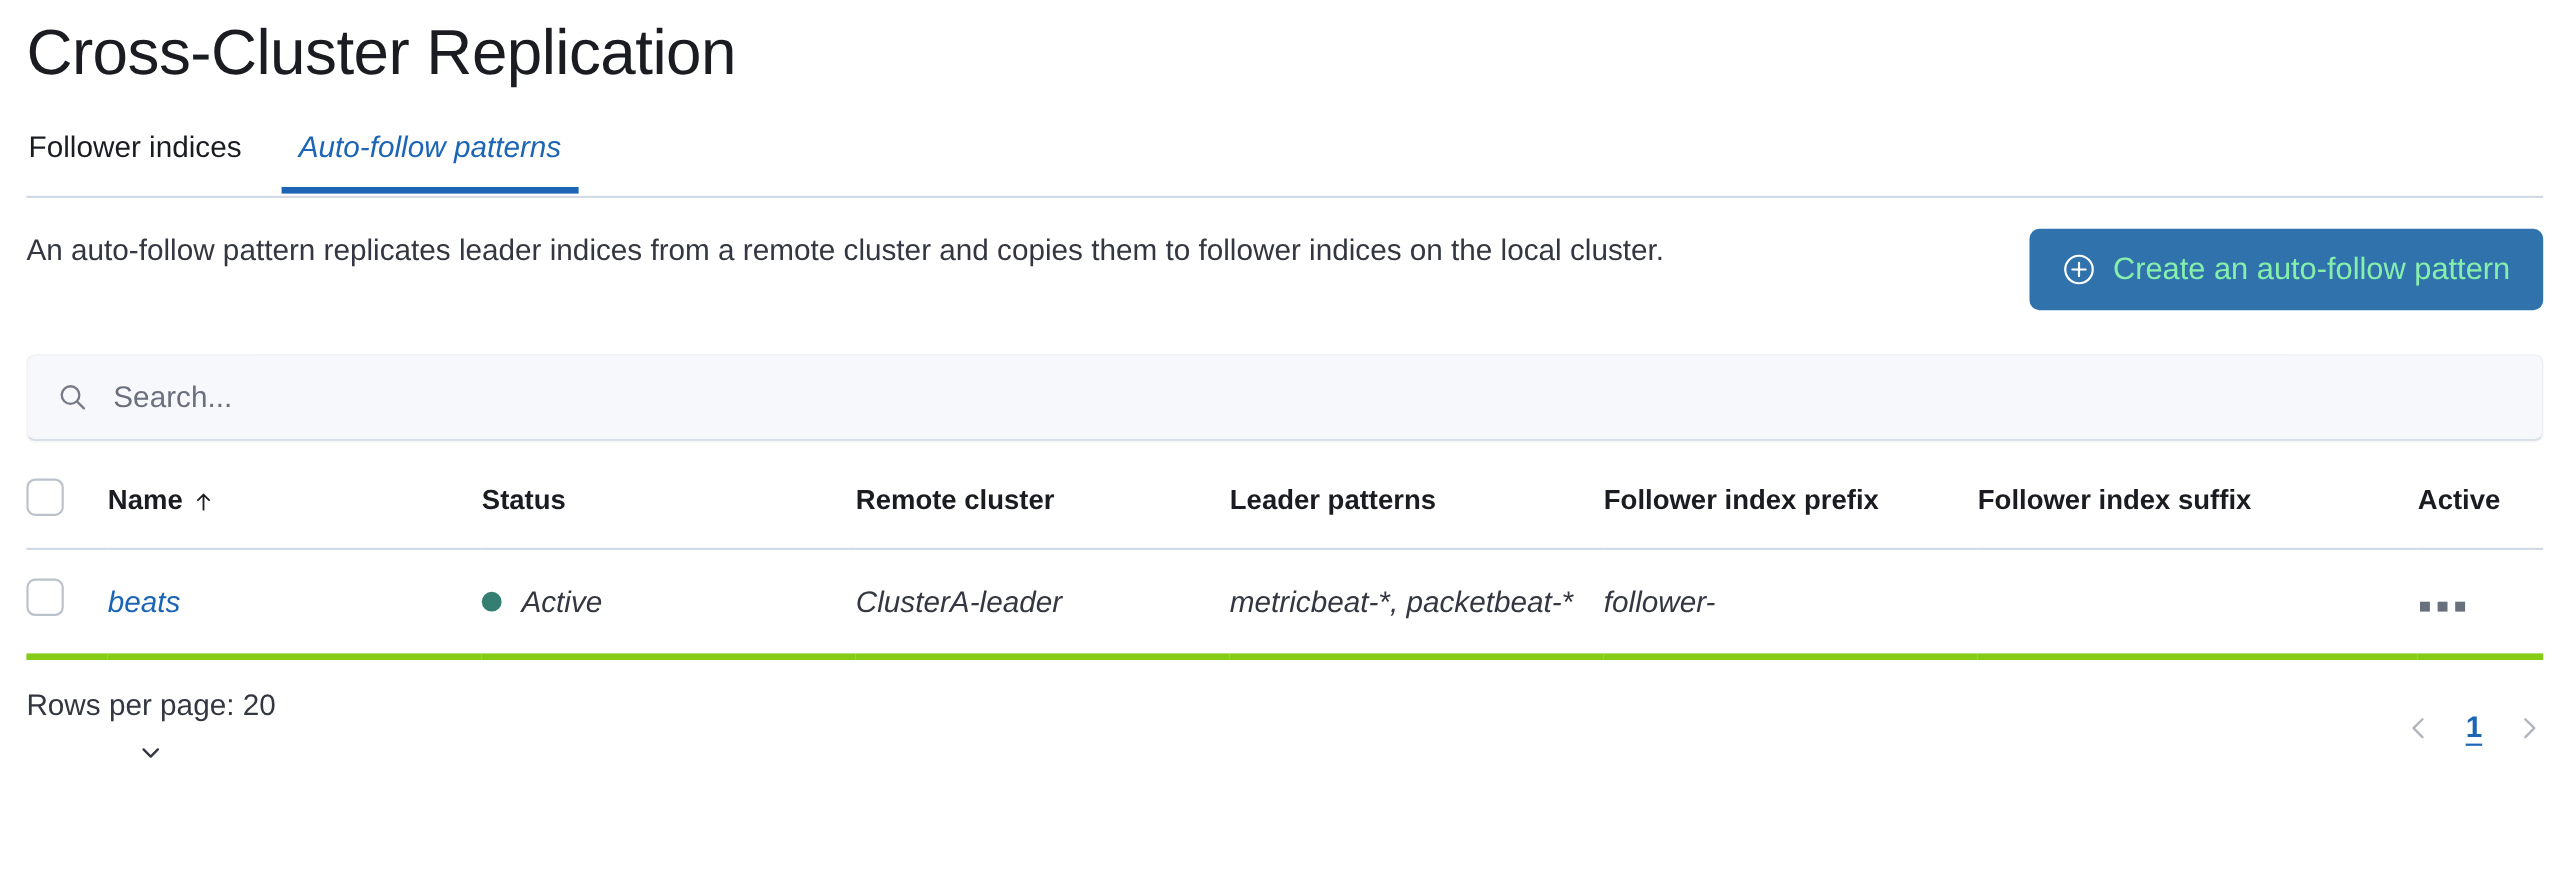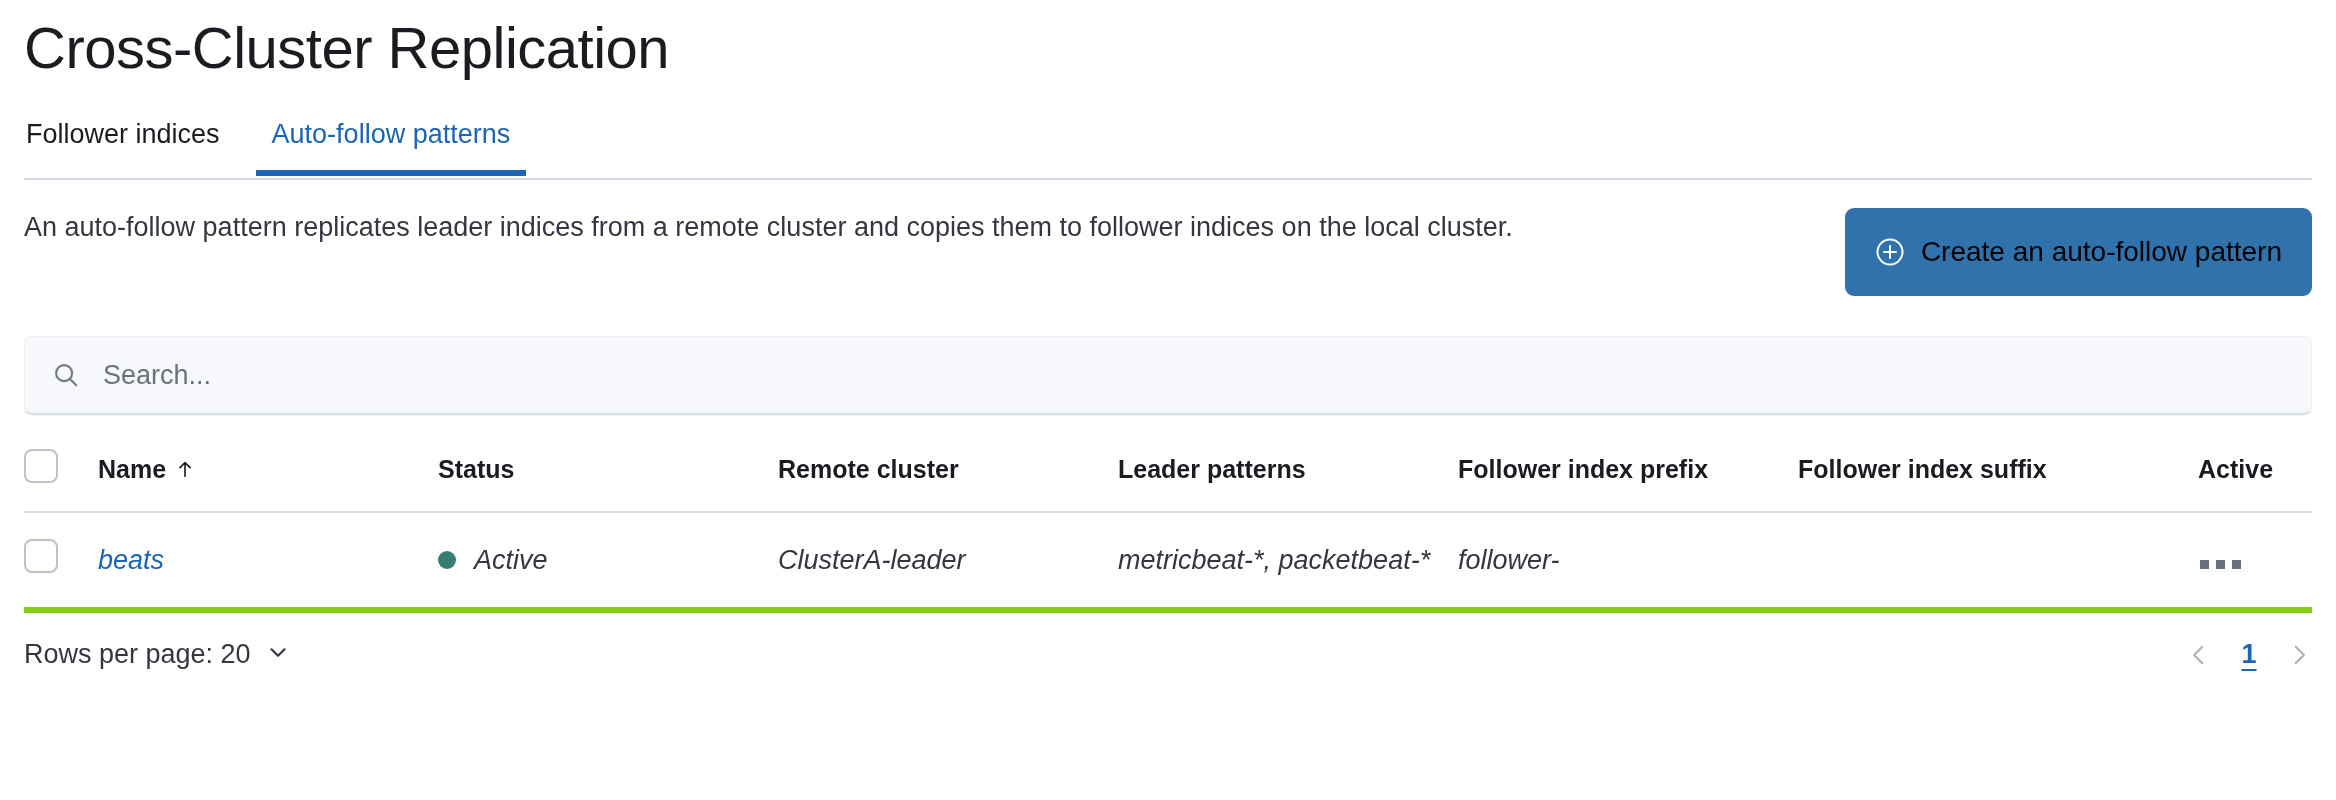--- a/index.html
+++ b/index.html
@@ -57,20 +57,21 @@
     font-size: 27px;
     line-height: 32px;
     padding: 10px 2px 26px 2px;
     color: #1a1c21;
     cursor: pointer;
     white-space: nowrap;
   }
   .tab.active {
     color: #1c64b4;
     font-weight: 400;
+    font-style: italic;
   }
   .tab.active::after {
     content: "";
     position: absolute;
     left: -14px;
     right: -14px;
     bottom: 0;
     height: 6px;
     background: #1c64b4;
     z-index: 2;
@@ -89,24 +90,24 @@
     line-height: 42px;
     color: #343741;
     max-width: 1700px;
   }
   .create-btn {
     flex: none;
     display: inline-flex;
     align-items: center;
     gap: 16px;
     background: #2f72ac;
-    color: #000000;
+    color: #86efac;
     border: none;
     border-radius: 9px;
-    height: 88px;
+    height: 74px;
     padding: 0 30px;
     font-size: 28px;
     font-family: "Liberation Sans", sans-serif;
     font-weight: 400;
     cursor: pointer;
     margin-top: 2px;
     white-space: nowrap;
   }
   .create-btn .plus-circle {
     width: 30px;
@@ -250,24 +251,26 @@
 
   
   .table-footer {
     display: flex;
     align-items: center;
     justify-content: space-between;
     margin-top: 26px;
   }
   .rows-per-page {
     display: inline-flex;
+    align-items: center;
     gap: 14px;
     font-size: 27px;
     color: #343741;
     cursor: pointer;
+    flex-direction: column;
   }
   .chev-down {
     width: 26px;
     height: 26px;
     display: block;
   }
   .pagination {
     display: inline-flex;
     align-items: center;
     gap: 26px;

